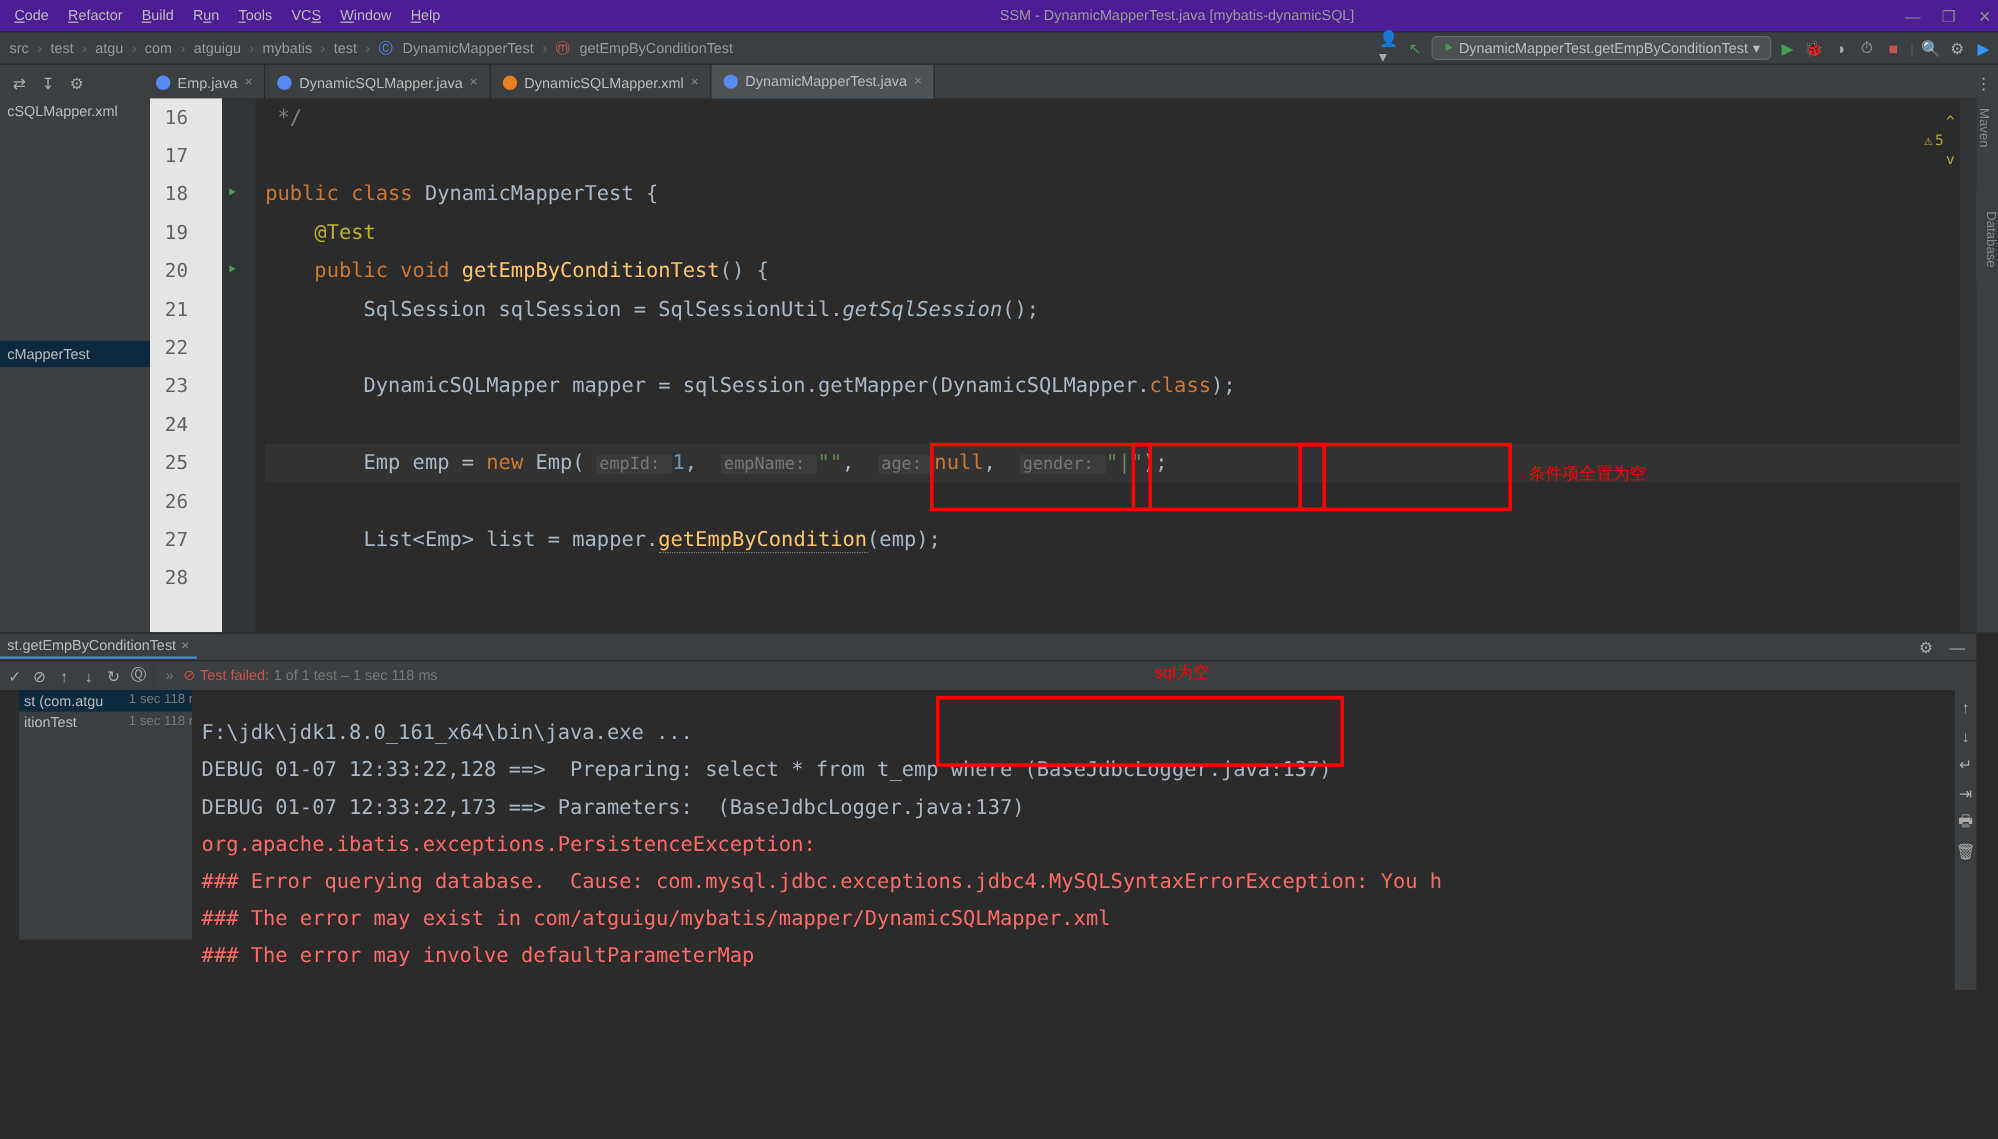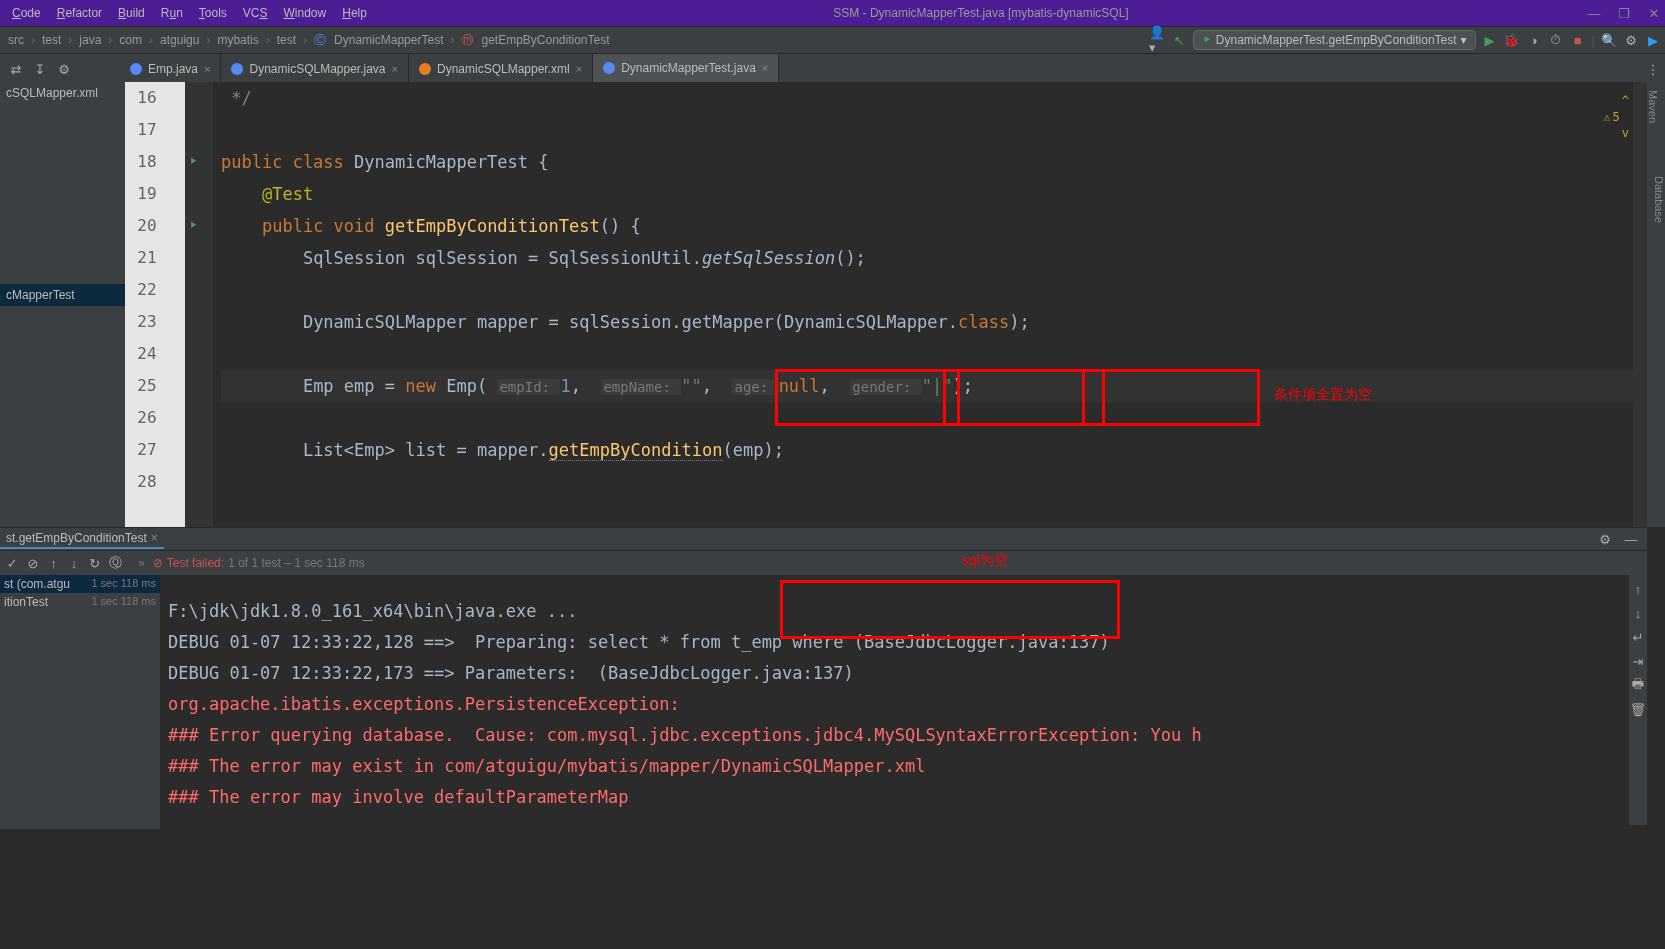--- a/index.html
+++ b/index.html
@@ -70,21 +70,21 @@
 
 .run-header { position: absolute; left: 0; top: 527px; right: 18px; height: 24px; background: #3c3f41; display: flex; align-items: center; border-top: 1px solid #282828; border-bottom: 1px solid #282828; }
 .run-tab { padding: 2px 6px; color: #bbb; font-size: 12px; border-bottom: 2px solid #4a88c7; }
 .run-tab-close { color:#888; margin-left:4px;}
 .run-header-right { margin-left:auto; display:flex; gap:10px; padding-right:8px;}
 
 .run-tools { position: absolute; left: 0; top: 551px; width: 128px; height: 24px; background: #3c3f41; display: flex; align-items: center; gap: 8px; padding: 0 6px; }
 .run-status { position: absolute; left: 128px; top: 551px; right: 18px; height: 24px; background: #3c3f41; display: flex; align-items: center; padding: 0 10px; color: #787878; font-size: 12px; }
 .status-fail { color: #c75450; }
 
-.run-side { position: absolute; left: 0; top: 575px; width: 160px; height: 254px; background: #3c3f41; font-size: 12px; }
+.run-side { position: absolute; left: 16px; top: 575px; width: 160px; height: 208px; background: #3c3f41; font-size: 12px; }
 .run-side-item { padding: 2px 4px; color: #bbb; display:flex; justify-content:space-between;}
 .run-side-item .time { color:#787878; font-size:11px;}
 
 .console { position: absolute; left: 160px; top: 575px; right: 36px; height: 250px; background: #2b2b2b; font-family: 'Consolas', monospace; font-size: 17px; line-height: 31px; padding: 21px 8px; overflow: hidden; }
 .console-line { white-space: pre; color: #a9b7c6; }
 .console-errred { color: #ff6b68; }
 
 .console-gutter { position:absolute; right:18px; top:575px; width:18px; height:250px; background:#3c3f41; display:flex; flex-direction:column; align-items:center; gap:8px; padding-top:6px;}
 
 
@@ -114,21 +114,21 @@
     <span class="window-btn">✕</span>
   </div>
 </div>
 
 <div class="nav-row">
   <div class="breadcrumb">
     <span class="crumb">src</span>
       <span class="crumb-sep">›</span>
     <span class="crumb">test</span>
       <span class="crumb-sep">›</span>
-    <span class="crumb">java</span>
+    <span class="crumb">atgu</span>
       <span class="crumb-sep">›</span>
     <span class="crumb">com</span>
       <span class="crumb-sep">›</span>
     <span class="crumb">atguigu</span>
       <span class="crumb-sep">›</span>
     <span class="crumb">mybatis</span>
       <span class="crumb-sep">›</span>
     <span class="crumb">test</span>
       <span class="crumb-sep">›</span>
     <span class="crumb" style="color:#568af2">Ⓒ</span>

